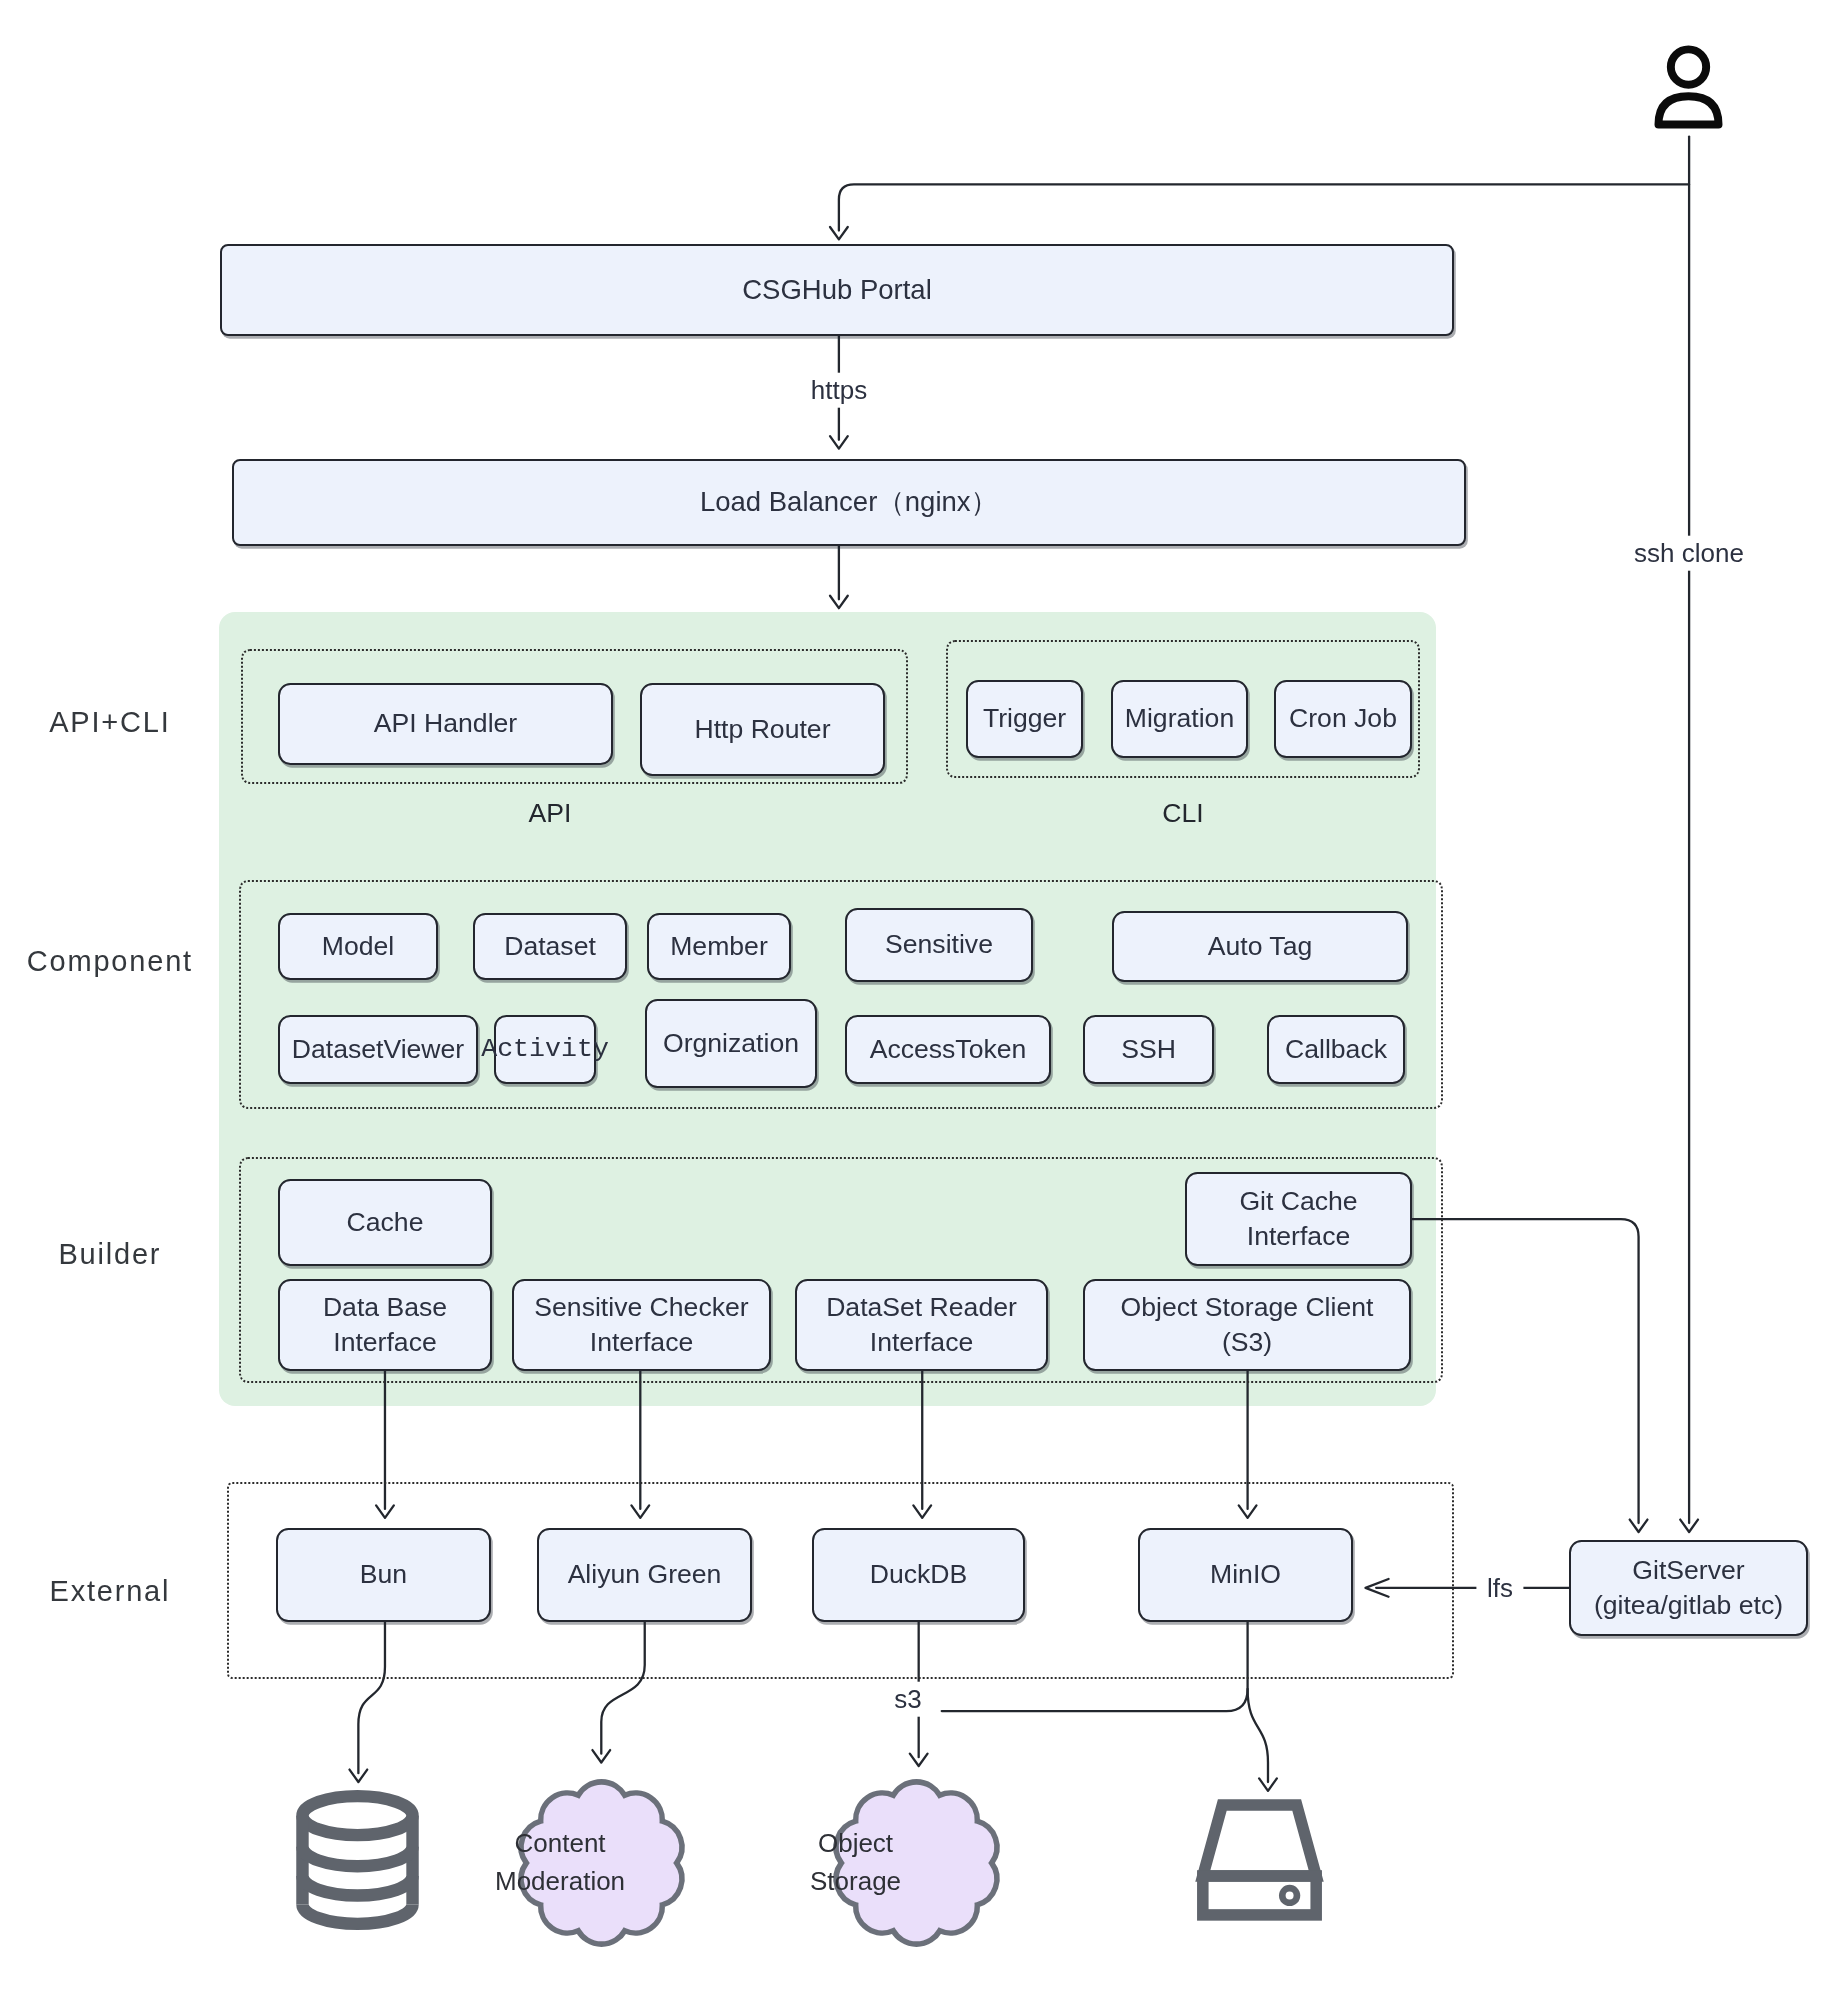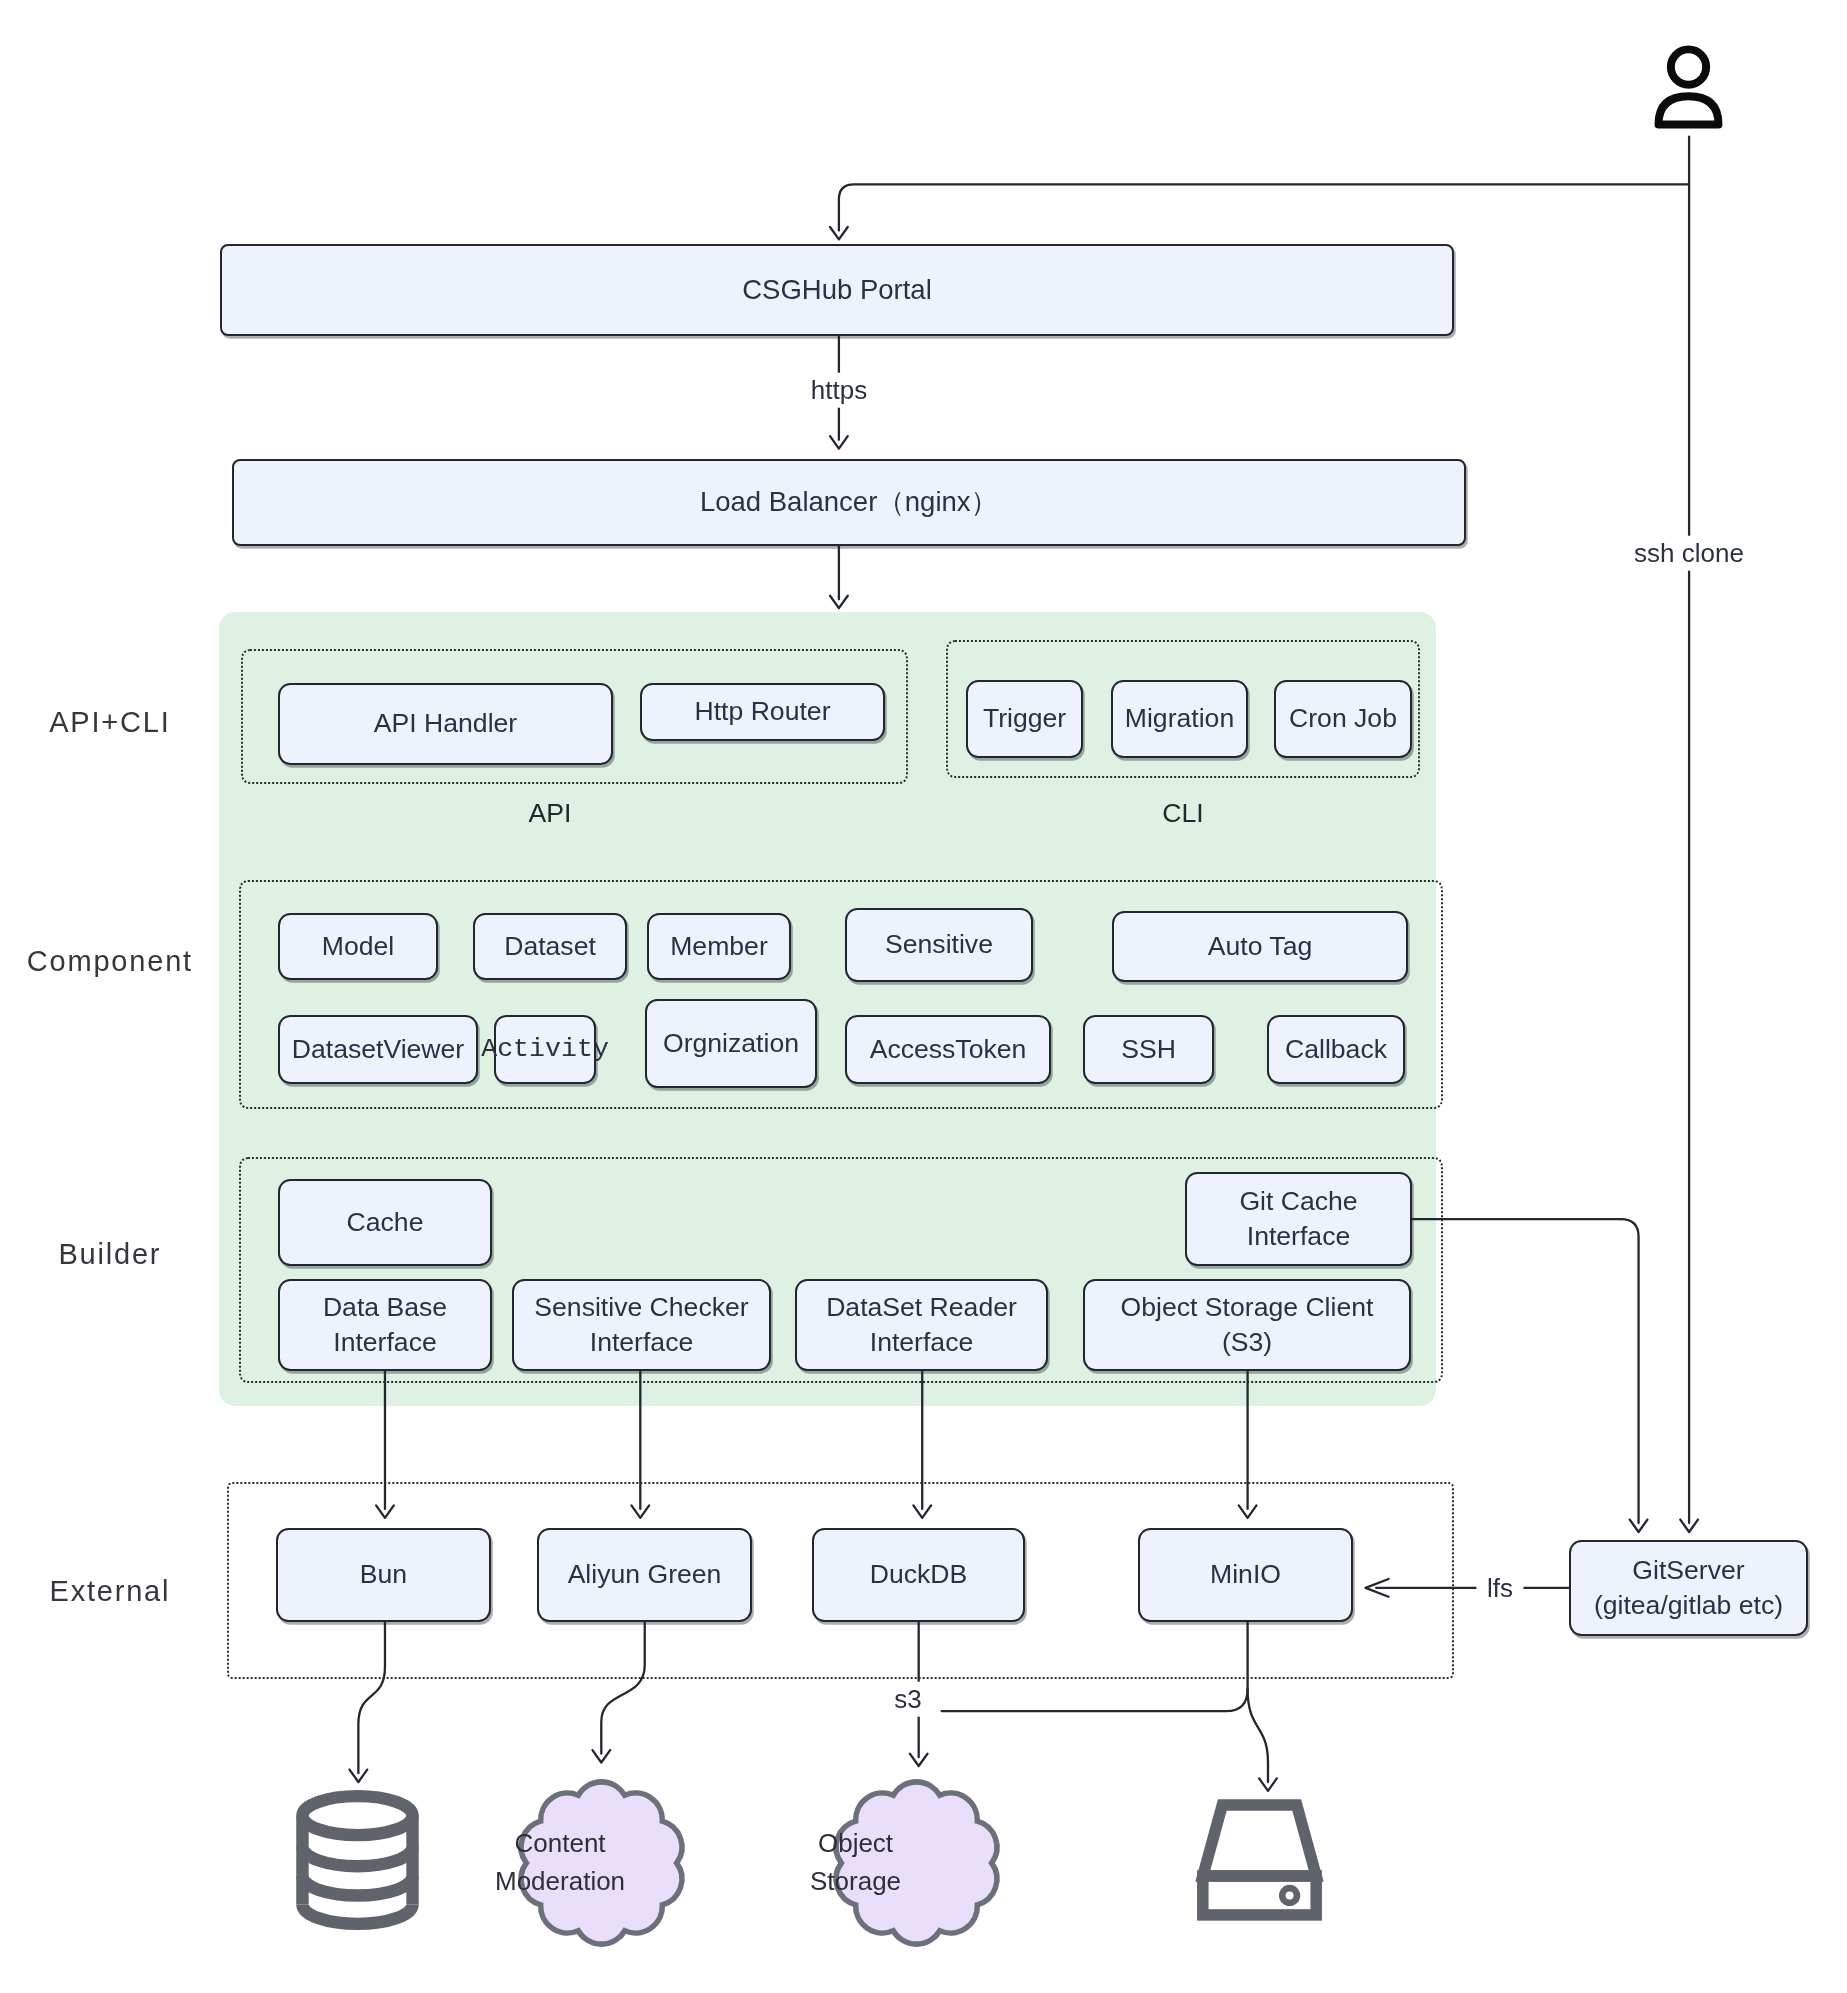--- a/index.html
+++ b/index.html
@@ -128,21 +128,21 @@
 <div class="lab" style="left:839px; top:390px;">https</div>
 <div class="lab" style="left:1689px; top:553px;">ssh clone</div>
 <div class="lab" style="left:1500px; top:1588px;">lfs</div>
 <div class="lab" style="left:908px; top:1699px;">s3</div>
 
 <div style="position:absolute; left:219px; top:612px; width:1217px; height:794px;
             background:#def1e2; border-radius:16px; z-index:0;"></div>
 
 <div class="dotted" style="left:241px; top:649px; width:667px; height:135px;"></div>
 <div class="node" style="left:278px; top:683px; width:335px; height:82px;">API Handler</div>
-<div class="node" style="left:640px; top:683px; width:245px; height:58px;">Http Router</div>
+<div class="node" style="left:640px; top:683px; width:245px; height:93px;">Http Router</div>
 <div class="cap" style="left:550px; top:798px;">API</div>
 
 <div class="dotted" style="left:946px; top:640px; width:474px; height:138px;"></div>
 <div class="node" style="left:966px; top:680px; width:117px; height:78px;">Trigger</div>
 <div class="node" style="left:1111px; top:680px; width:137px; height:78px;">Migration</div>
 <div class="node" style="left:1274px; top:680px; width:138px; height:78px;">Cron Job</div>
 <div class="cap" style="left:1183px; top:798px;">CLI</div>
 
 <div class="dotted" style="left:239px; top:880px; width:1204px; height:229px;"></div>
 <div class="node" style="left:278px;  top:913px; width:160px; height:67px;">Model</div>

